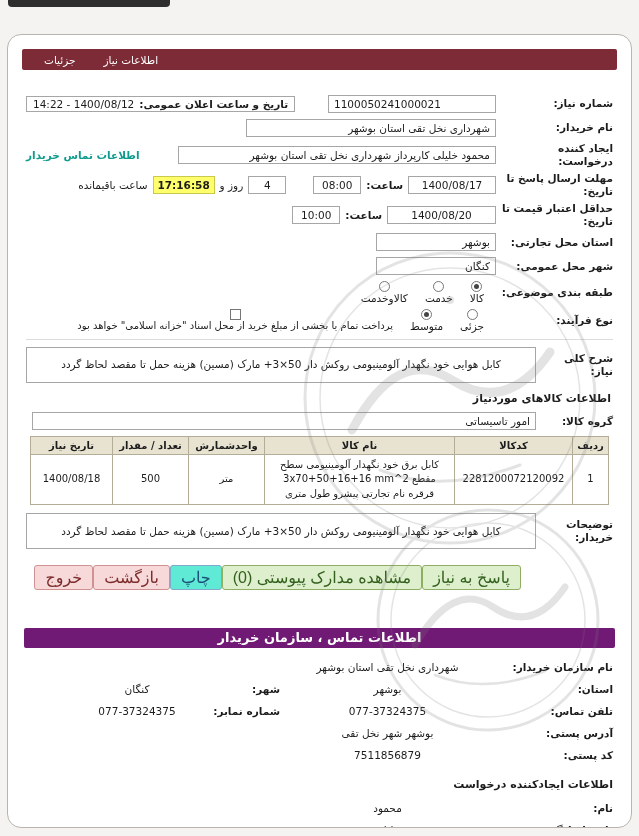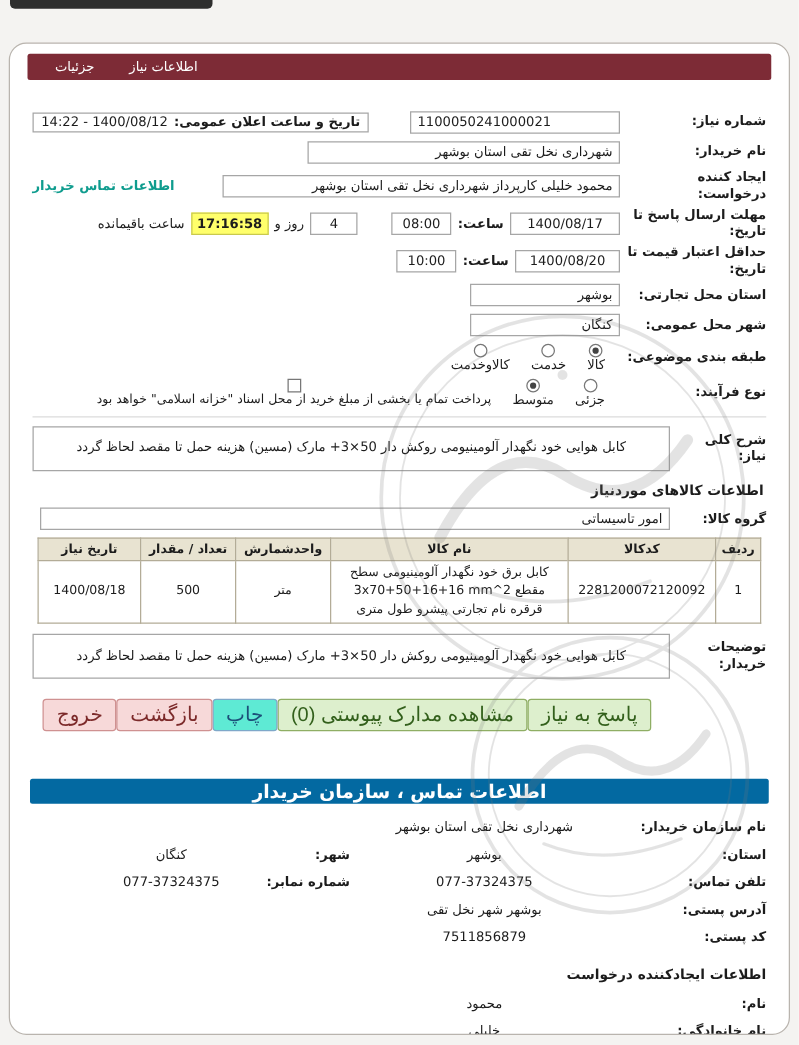--- a/index.html
+++ b/index.html
@@ -13,21 +13,21 @@
     overflow: hidden;
     direction: rtl;
   }
   .top-artifact {
     position: absolute; top: 0; left: 8px; width: 162px; height: 7px;
     background: #2e2e2e; border-radius: 0 0 4px 4px;
   }
   .card {
     position: absolute; top: 34px; left: 7px; right: 7px; bottom: 8px;
     background: #fff; border: 1.5px solid #b9b4ae; border-radius: 14px;
-    padding: 8px 10px 8px; overflow: hidden;
+    padding: 14px 10px 8px; overflow: hidden;
   }
   .topbar {
     background: #7d2b36; color: #fff; height: 21px; border-radius: 2px;
     display: flex; direction: ltr; align-items: center; gap: 28px;
     padding: 0 22px; font-size: 10.5px; margin: 0 4px;
   }
   .topbar span { cursor: pointer; }
   .form { margin-top: 24px; }
   .row { display: flex; align-items: center; margin: 0 8px 5px; min-height: 19px; gap: 5px; }
   .lbl { font-weight: bold; flex: 0 0 112px; line-height: 1.2; }
@@ -64,22 +64,22 @@
   table.goods th:nth-child(2) { width: 118px; }
   table.goods th:nth-child(4) { width: 76px; }
   table.goods th:nth-child(5) { width: 76px; }
   table.goods th:nth-child(6) { width: 82px; }
   .btns { display: flex; justify-content: space-between; align-items: center; margin: 16px 100px 0 22px; }
   .btn { border-radius: 3px; padding: 2px 10px; font-size: 16px; border: 1px solid; cursor: pointer; white-space: nowrap; }
   .btn.green { background: #ddefcd; border-color: #8fae64; color: #33601c; }
   .btn.blue  { background: #5eead4; border-color: #7fa8c9; color: #1c4f79; }
   .btn.pink  { background: #f7d9d9; border-color: #cf9191; color: #7c2a2a; }
   .cbar {
-    background: #0369a1; color: #fff; font-weight: bold; text-align: center;
-    height: 20px; line-height: 20px; border-radius: 2px; margin: 38px 6px 10px; font-size: 15px;
+    background: #701a75; color: #fff; font-weight: bold; text-align: center;
+    height: 20px; line-height: 20px; border-radius: 2px; margin: 38px 6px 10px; font-size: 13px;
   }
   .crow { display: flex; align-items: center; margin: 0 8px 4px; min-height: 18px; }
   .clbl  { font-weight: bold; flex: 0 0 118px; }
   .cval  { flex: 0 0 215px; text-align: center; }
   .clbl2 { font-weight: bold; flex: 0 0 78px; }
   .cval2 { flex: 0 0 130px; text-align: center; }
   .sec-title2 { font-weight: bold; margin: 14px 8px 8px; font-size: 11px; }
   .wm { position: absolute; inset: 0; pointer-events: none; z-index: 5; }
 </style>
 </head>
@@ -122,21 +122,21 @@
       <span class="inlbl">ساعت:</span>
       <span class="inp ltr center" style="width:48px;">08:00</span>
       <span class="inp center" style="width:38px;margin-inline-start:22px;">4</span>
       <span>روز و</span>
       <span class="inp ltr yellow" style="width:62px;">17:16:58</span>
       <span>ساعت باقیمانده</span>
     </div>
 
     <div class="row">
       <span class="lbl">حداقل اعتبار قیمت تا تاریخ:</span>
-      <span class="inp ltr center" style="width:84px;">1400/08/20</span>
+      <span class="inp ltr center" style="width:109px;">1400/08/20</span>
       <span class="inlbl">ساعت:</span>
       <span class="inp ltr center" style="width:48px;text-align:right;">10:00</span>
     </div>
 
     <div class="row">
       <span class="lbl">استان محل تجارتی:</span>
       <span class="inp" style="width:120px;">بوشهر</span>
     </div>
 
     <div class="row">

